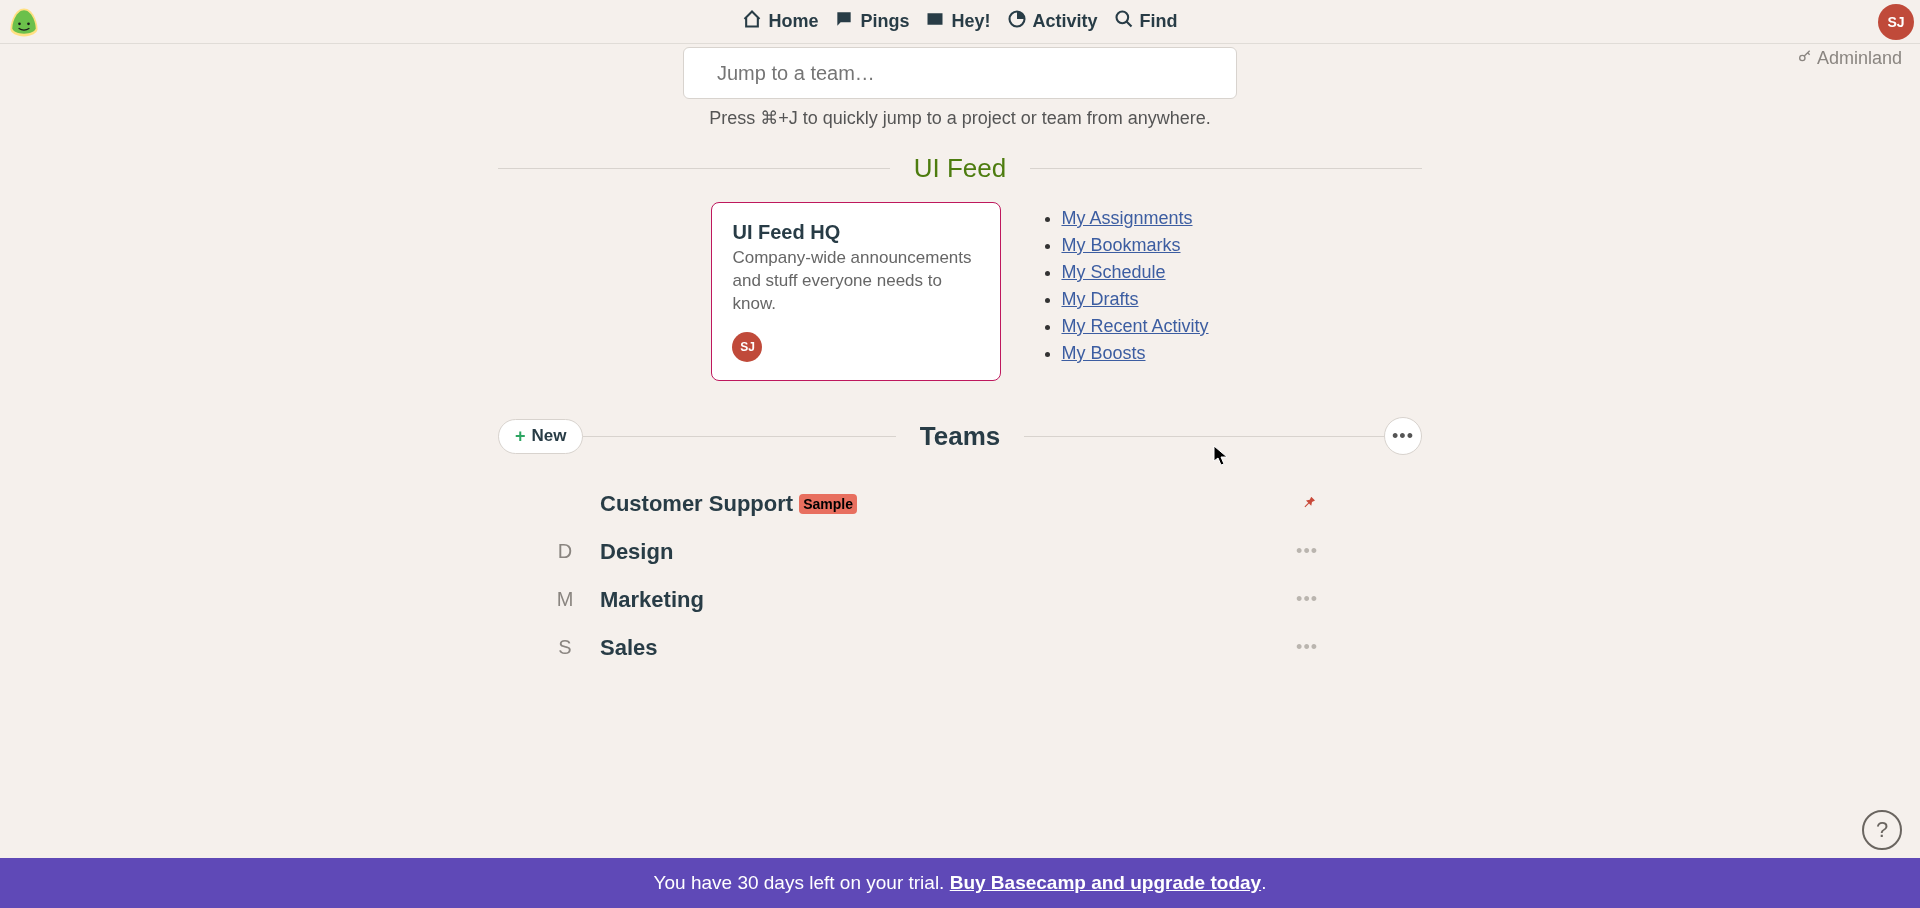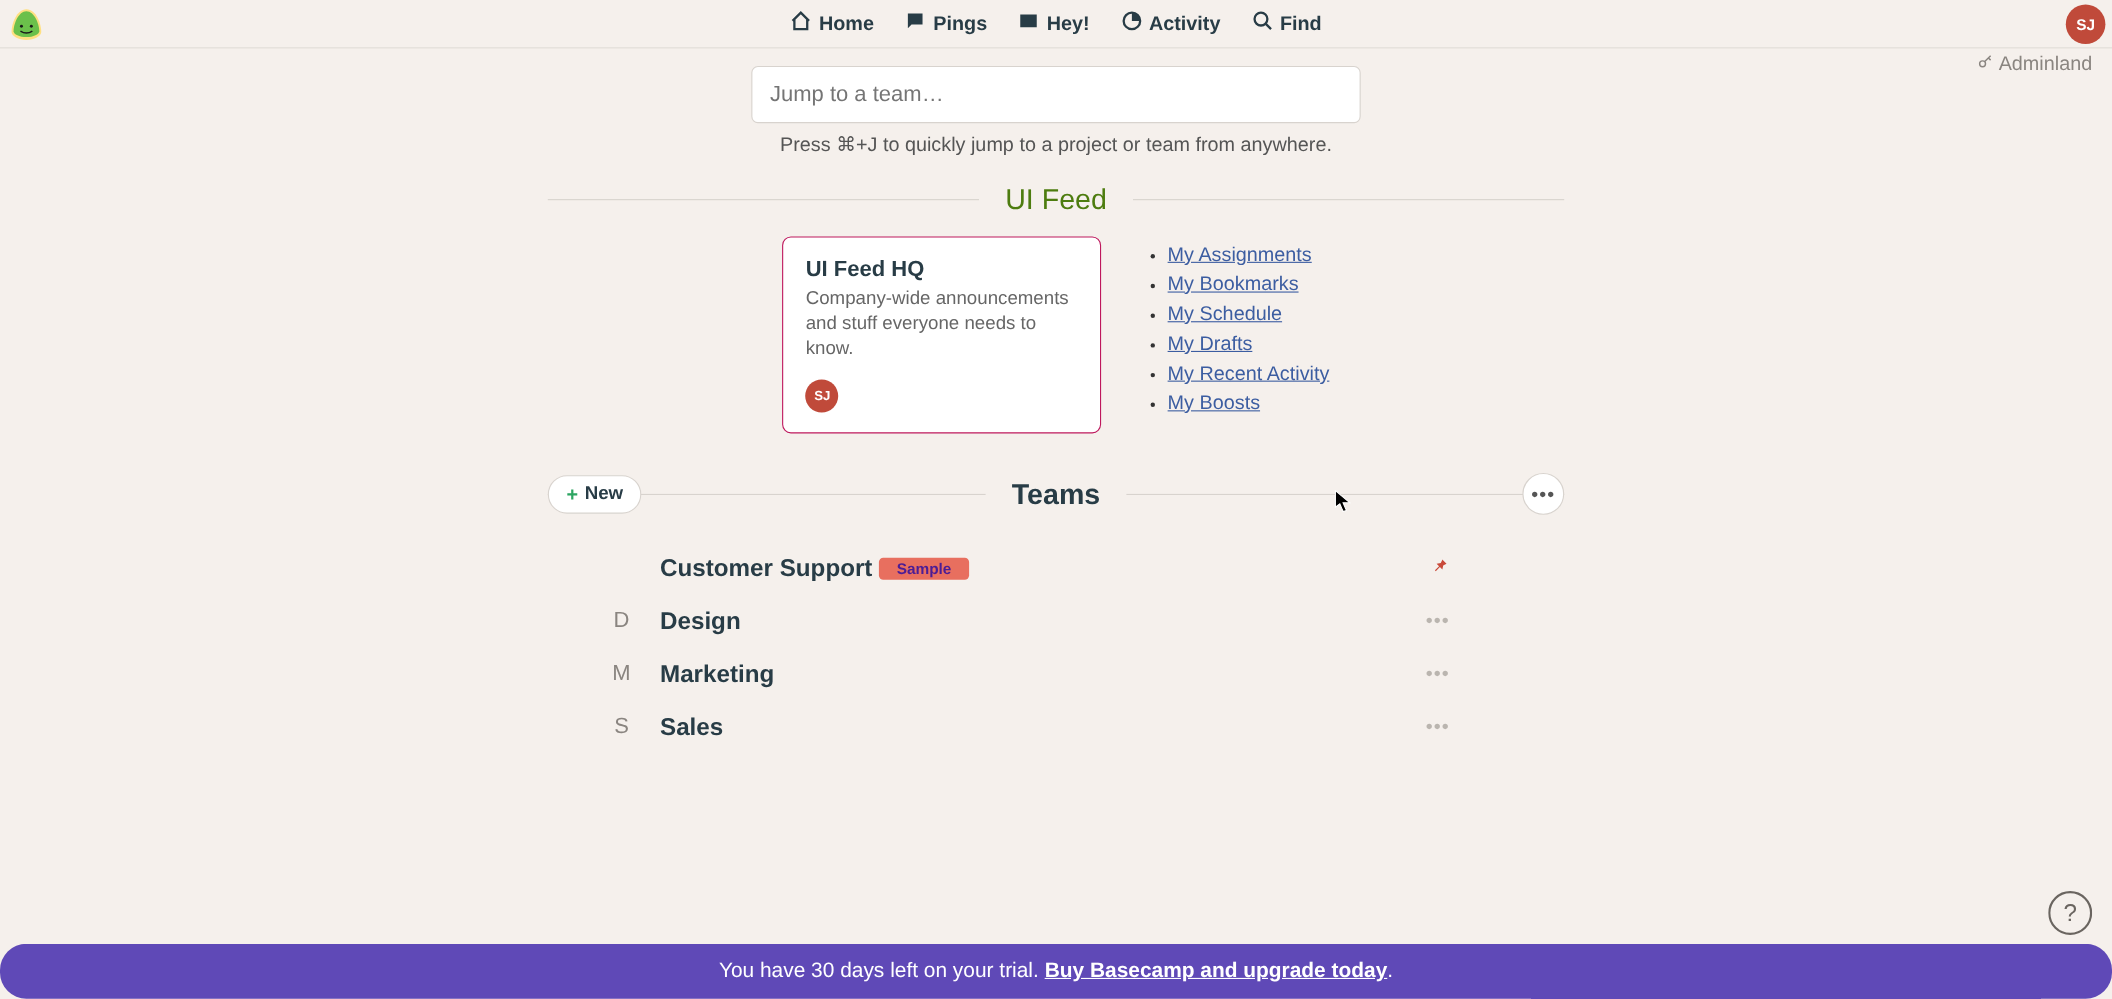--- a/index.html
+++ b/index.html
@@ -1,27 +1,27 @@
 <!DOCTYPE html>
 <html><head>
 <meta charset="utf-8">
 <style>
 * { margin: 0; padding: 0; box-sizing: border-box; }
 body { font-family: -apple-system, BlinkMacSystemFont, "Segoe UI", Helvetica, Arial, sans-serif; background: #f5f0ec; color: #333; overflow-x: hidden; }
 .topbar { display: flex; align-items: center; justify-content: center; height: 44px; border-bottom: 1px solid #e0dcd7; position: relative; background: #f5f0ec; }
 .logo { position: absolute; left: 6px; top: 4px; width: 36px; height: 36px; cursor: pointer; }
 .logo svg { width: 36px; height: 36px; }
-.nav { display: flex; gap: 28px; align-items: flex-start; }
+.nav { display: flex; gap: 16px; align-items: flex-start; }
 .nav-item { display: flex; align-items: center; gap: 6px; font-weight: 700; font-size: 18px; color: #283c46; cursor: pointer; }
 .nav-item svg { width: 20px; height: 20px; }
 .avatar-top { position: absolute; right: 6px; top: 4px; width: 36px; height: 36px; border-radius: 50%; background: #c04a3a; color: #fff; display: flex; align-items: center; justify-content: center; font-size: 14px; font-weight: 600; cursor: pointer; }
 .adminland { position: absolute; right: 18px; top: 48px; color: #8a8580; font-size: 18px; display: flex; align-items: center; gap: 4px; cursor: pointer; }
 .adminland svg { width: 16px; height: 16px; }
 .main { max-width: 1220px; margin: 0 auto; padding: 0 20px; }
-.jump-input { display: block; margin: 16px auto 8px; width: 554px; height: 52px; border: 1px solid #d8d3ce; border-radius: 6px; padding: 0 16px; font-size: 20px; background: #fff; }
+.jump-input { display: block; margin: 3px auto 8px; width: 554px; height: 52px; border: 1px solid #d8d3ce; border-radius: 6px; padding: 0 33px; font-size: 20px; background: #fff; }
 .jump-hint { text-align: center; color: #555; font-size: 18px; margin-bottom: 16px; }
 .section-header { display: flex; align-items: center; margin: 24px 0 18px; }
 .section-header .line { flex: 1; height: 1px; background: #d8d3ce; }
 .section-header .label { padding: 0 24px; color: #4d7c0f; font-size: 26px; font-weight: 400; }
 .ui-feed-row { display: flex; align-items: flex-start; justify-content: center; gap: 40px; margin-bottom: 40px; }
 .logo-drop { width: 232px; height: 106px; border: 1px dashed #c7c1bb; border-radius: 10px; display: flex; align-items: center; justify-content: center; color: #8a8580; font-size: 18px; cursor: pointer; margin-top: 26px; }
 .hq-card { width: 290px; border: 1px solid #be185d; border-radius: 8px; background: #fff; padding: 18px 20px; }
 .hq-title { font-weight: 700; font-size: 20px; color: #283c46; margin-bottom: 3px; }
 .hq-desc { color: #666; font-size: 17px; line-height: 1.35; margin-bottom: 16px; }
 .hq-avatar { width: 30px; height: 30px; border-radius: 50%; background: #c04a3a; color: #fff; display: flex; align-items: center; justify-content: center; font-size: 12px; font-weight: 600; }
@@ -32,24 +32,24 @@
 .teams-header { display: flex; align-items: center; margin: 20px 0 28px; max-width: 924px; margin-left: auto; margin-right: auto; position: relative; }
 .teams-header .line { flex: 1; height: 1px; background: #d8d3ce; }
 .teams-header .label { padding: 0 24px; color: #283c46; font-size: 26px; font-weight: 600; }
 .new-btn { position: absolute; left: 0; display: flex; align-items: center; gap: 6px; background: #fff; border: 1px solid #d8d3ce; border-radius: 20px; padding: 6px 16px; font-size: 17px; font-weight: 600; color: #283c46; cursor: pointer; }
 .new-btn .plus { color: #2da562; font-size: 18px; font-weight: 700; }
 .more-btn { position: absolute; right: 0; width: 38px; height: 38px; border-radius: 50%; background: #fff; border: 1px solid #d8d3ce; display: flex; align-items: center; justify-content: center; cursor: pointer; color: #555; font-size: 18px; letter-spacing: 1px; }
 .team-list { max-width: 720px; margin: 0 auto 60px; }
 .team-row { display: flex; align-items: center; height: 48px; position: relative; }
 .team-letter { width: 70px; color: #8a8580; font-size: 20px; text-align: center; position: absolute; left: -70px; }
 .team-name { font-weight: 700; font-size: 22px; color: #283c46; cursor: pointer; }
-.sample-badge { display: inline-block; background: #e86f5f; color: #4c1d95; font-size: 14px; font-weight: 700; padding: 2px 16px; border-radius: 4px; margin-left: 6px; vertical-align: middle; }
+.sample-badge { display: inline-block; background: #e86f5f; color: #000000; font-size: 14px; font-weight: 700; padding: 2px 4px; border-radius: 4px; margin-left: 6px; vertical-align: middle; }
 .pin-icon { position: absolute; right: 2px; color: #c94a3a; }
 .row-dots { position: absolute; right: 2px; color: #bab5af; font-size: 18px; letter-spacing: 1px; cursor: pointer; }
-.trial-bar { position: fixed; bottom: 0; left: 0; right: 0; background: #5f49b7; color: #fff; text-align: center; padding: 14px; font-size: 19px; border-radius: 24px; }
+.trial-bar { position: fixed; bottom: 0; left: 0; right: 0; background: #5f49b7; color: #fff; text-align: center; padding: 14px; font-size: 19px; }
 .trial-bar a { color: #fff; text-decoration: underline; font-weight: 700; cursor: pointer; }
 .help-btn { position: fixed; right: 18px; bottom: 58px; width: 40px; height: 40px; border-radius: 50%; border: 2px solid #6a6560; display: flex; align-items: center; justify-content: center; color: #6a6560; font-size: 22px; cursor: pointer; background: #f5f0ec; }
 .cursor { position: absolute; pointer-events: none; }
 </style>
 </head>
 <body>
 
 <div class="topbar">
   <div class="logo">
     <svg viewBox="0 0 40 40">

